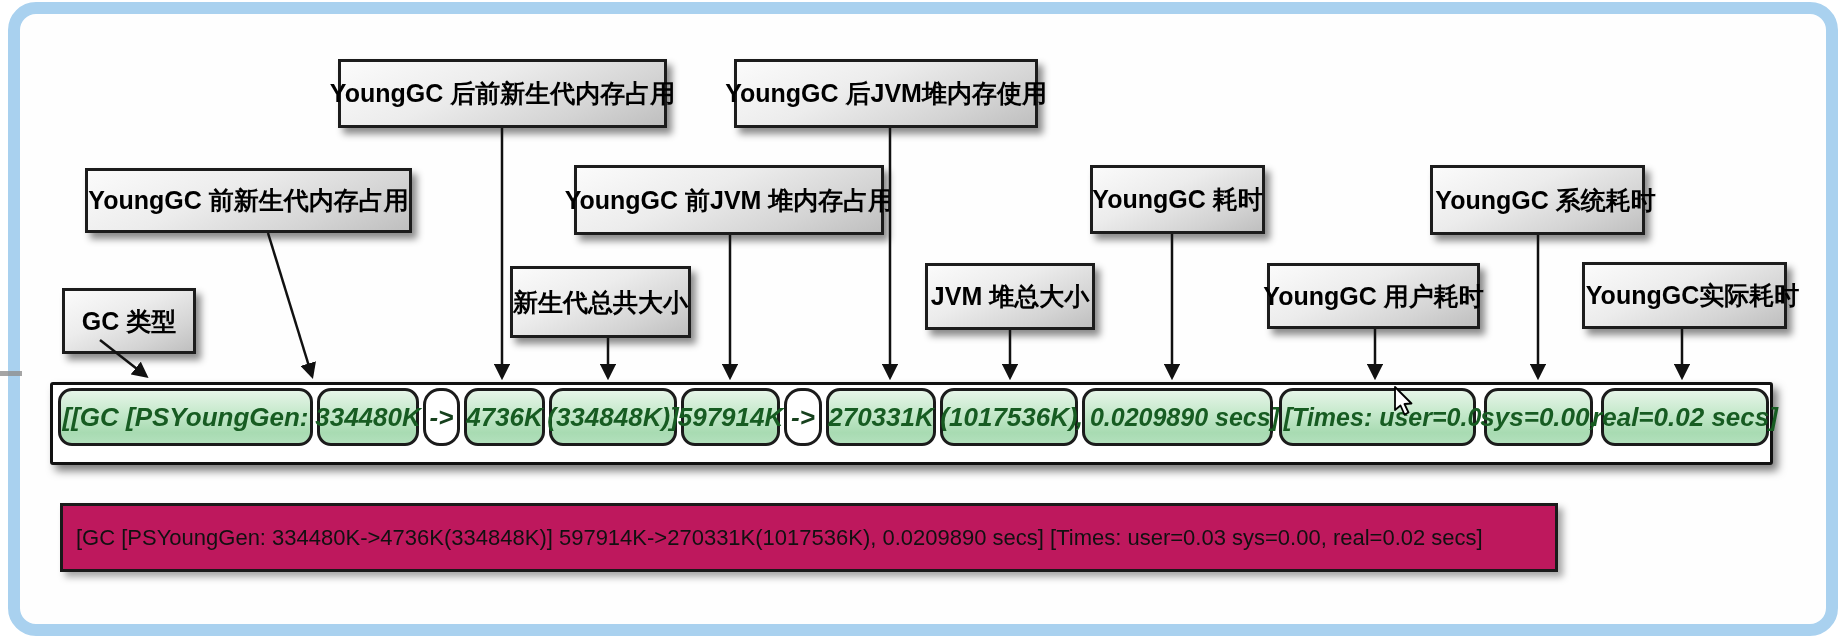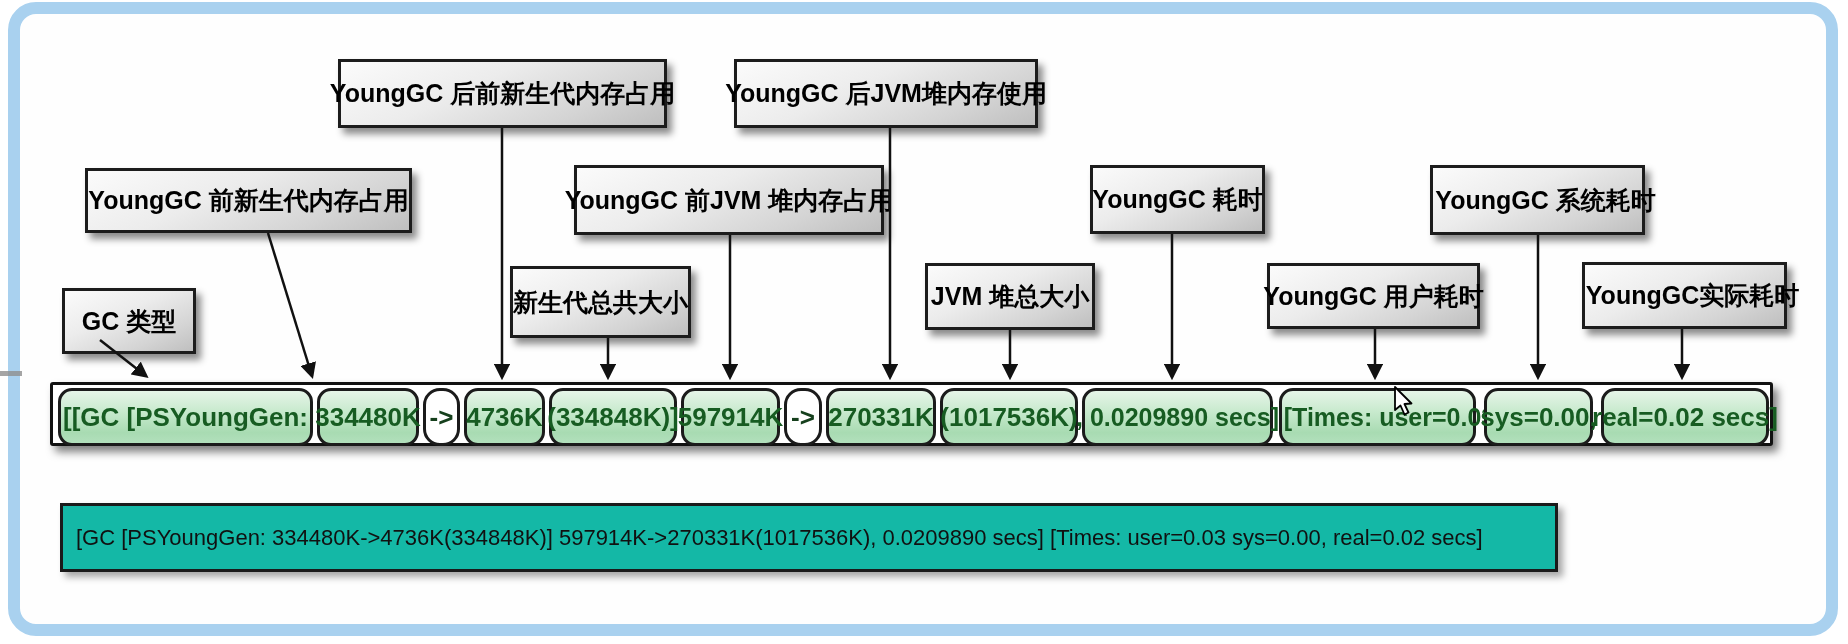--- a/index.html
+++ b/index.html
@@ -32,23 +32,23 @@
   .lb-7{left:1090px;top:165px;width:175px;height:69px;}
   .lb-8{left:1267px;top:263px;width:213px;height:66px;}
   .lb-9{left:1430px;top:165px;width:215px;height:70px;padding-left:16px;}
   .lb-10{left:1582px;top:262px;width:205px;height:67px;padding-left:16px;}
 
   
   #connector-layer{position:absolute;left:0;top:0;width:1848px;height:644px;pointer-events:none;}
 
   
   #gc-bar{
-    position:absolute;left:50px;top:382px;width:1723px;height:64px;
+    position:absolute;left:50px;top:382px;width:1723px;height:83px;
     background:#ffffff;border:3px solid #111;border-radius:3px;
-    box-shadow:5px 6px 8px rgba(0,0,0,0.5);box-sizing:border-box;
+    box-shadow:5px 6px 8px rgba(0,0,0,0.5);box-sizing:border-box;font-style:italic;
   }
   .seg{
     position:absolute;top:3px;height:58px;box-sizing:border-box;
     display:flex;align-items:center;justify-content:center;
     border:3px solid #1b1b1b;border-radius:14px;
     font-size:26px;font-weight:600;color:#175c22;white-space:nowrap;
   }
   .seg-green{background:linear-gradient(180deg,#e6f5e8 0%,#c6e9cc 42%,#a8dbb2 80%,#b2e0bc 100%);}
   .seg-white{background:#ffffff;border-radius:17px;color:#16401d;}
   .sg-0{left:5px;   width:255px;}
@@ -63,21 +63,21 @@
   .sg-9{left:1029px;width:191px;}
   .sg-10{left:1226px;width:197px;}
   .sg-11{left:1431px;width:109px;}
   .sg-12{left:1548px;width:168px;}
   .sg-9{font-size:25px;}
   .sg-10{font-size:25px;padding-left:24px;}
 
   
   #log-box{
     position:absolute;left:60px;top:503px;width:1498px;height:69px;
-    background:#14b8a6;border:3px solid #1a1a1a;box-shadow:5px 5px 7px rgba(0,0,0,0.35);
+    background:#be185d;border:3px solid #1a1a1a;box-shadow:5px 5px 7px rgba(0,0,0,0.35);
     display:flex;align-items:center;box-sizing:border-box;padding-left:13px;
     font-size:22px;font-weight:500;color:#111;white-space:nowrap;
   }
 
   
   #cursor{position:absolute;left:1392px;top:386px;width:28px;height:34px;}
 </style>
 </head>
 <body>
 

